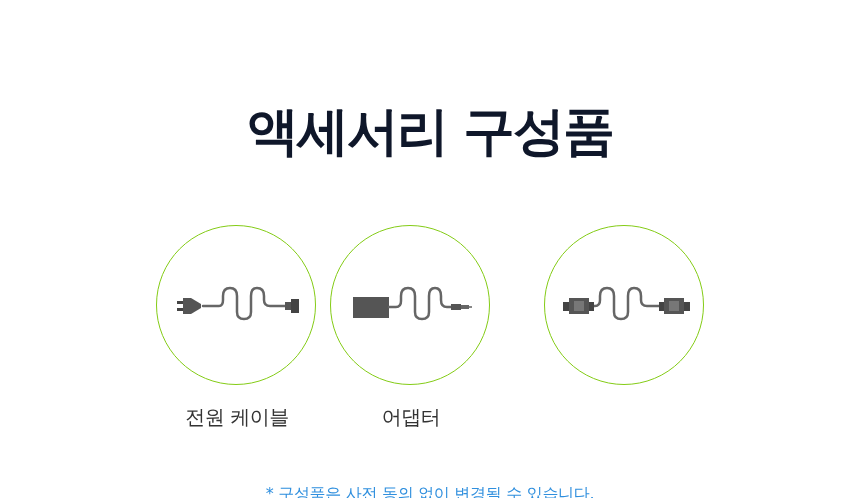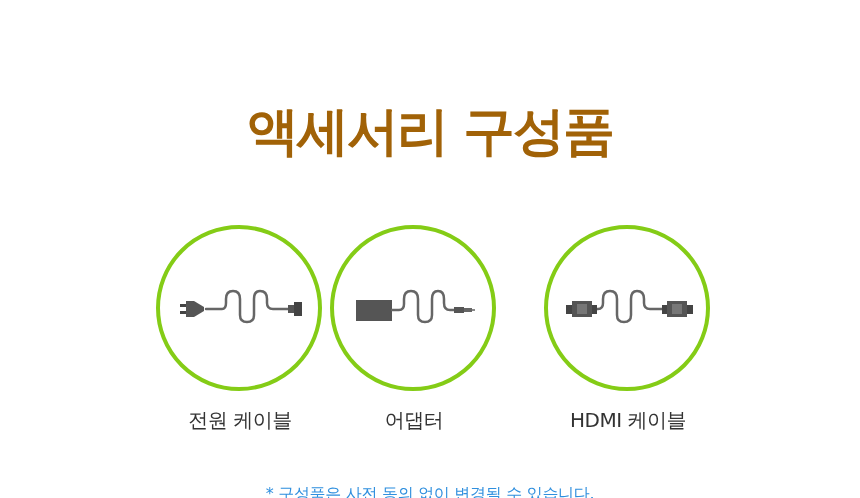--- a/index.html
+++ b/index.html
@@ -1,22 +1,22 @@
 <!DOCTYPE html>
 <html><head>
 <meta charset="utf-8">
 <style>
   html, body { margin: 0; padding: 0; background: #ffffff; }
   body { width: 860px; height: 498px; position: relative; overflow: hidden;
          font-family: "DejaVu Sans", "Liberation Sans", sans-serif; }
   .title { position: absolute; top: 96px; left: 0; width: 860px; text-align: center;
-           font-size: 52px; font-weight: bold; color: #a16207; letter-spacing: -2px;
+           font-size: 52px; font-weight: bold; color: #0f172a; letter-spacing: -2px;
            line-height: 70px; }
   .item { position: absolute; top: 225px; width: 160px; }
-  .circle { width: 158px; height: 158px; border: 4px solid #84cc16; border-radius: 50%;
+  .circle { width: 158px; height: 158px; border: 1px solid #84cc16; border-radius: 50%;
             background: #fff; position: relative; }
   .circle svg { position: absolute; left: 0; top: 0; }
   .label { position: absolute; top: 178px; left: -40px; width: 240px; text-align: center;
            font-size: 20px; color: #333333; letter-spacing: -0.5px; }
   .note { position: absolute; top: 484px; left: 0; width: 860px; text-align: center;
           font-size: 16px; color: #2f8fde; letter-spacing: -0.3px; }
 </style>
 </head>
 <body>
 
@@ -65,17 +65,16 @@
       <rect x="18" y="76" width="6" height="9" fill="#444"></rect>
       <rect x="24" y="72" width="20" height="16" fill="#555"></rect>
       <rect x="29" y="75" width="10" height="10" fill="#777"></rect>
       <rect x="44" y="76" width="5" height="9" fill="#444"></rect>
 
       <rect x="114" y="76" width="5" height="9" fill="#444"></rect>
       <rect x="119" y="72" width="20" height="16" fill="#555"></rect>
       <rect x="124" y="75" width="10" height="10" fill="#777"></rect>
       <rect x="139" y="76" width="6" height="9" fill="#444"></rect>
     </svg>
-    <div class="label">HDMI 케이블</div>
   </div>
 </div>
 
 <div class="note">* 구성품은 사전 동의 없이 변경될 수 있습니다.</div>
 
 </body></html>

